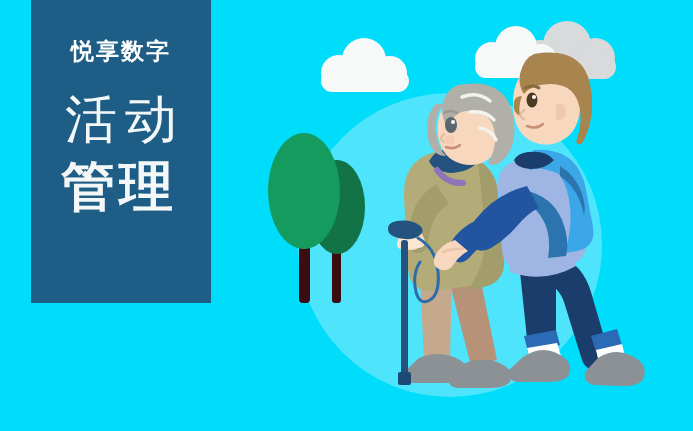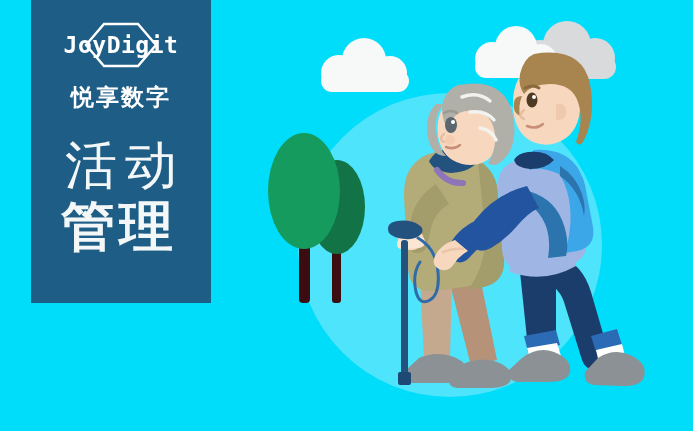--- a/index.html
+++ b/index.html
@@ -45,21 +45,21 @@
     margin-top:18px;
     line-height:1;
   }
   #headline{
     margin-top:30px;
     display:flex;flex-direction:column;align-items:flex-start;
     line-height:1;
   }
   .headline-line{color:#F4F7F8;white-space:nowrap;}
   #headline-line-1{font-size:52px;font-weight:400;letter-spacing:8px;text-indent:8px;}
-  #headline-line-2{font-size:54px;font-weight:bold;letter-spacing:4px;text-indent:4px;margin-top:8px;}
+  #headline-line-2{font-size:54px;font-weight:bold;letter-spacing:4px;text-indent:4px;margin-top:14px;}
 </style>
 </head>
 <body>
 
 <div id="banner">
 
   <svg class="layer" id="illustration" viewBox="0 0 693 431" width="693" height="431" xmlns="http://www.w3.org/2000/svg">
 
     <circle cx="450" cy="245" r="152" fill="#4EE4FC"></circle>
 
@@ -193,26 +193,20 @@
       <path d="M527 126 q9 4 16 -2" stroke="#C98F78" stroke-width="2.5" fill="none" stroke-linecap="round"></path>
 
       <path d="M556 104 q10 -2 10 8 q0 9 -10 8 z" fill="#EFC9AE"></path>
     </g>
   </svg>
 
   <div id="info-panel">
 
     <div id="brand-block">
 
-      <div id="logo-mark">
-        <svg id="logo-hex" width="74" height="46" viewBox="0 0 74 46" xmlns="http://www.w3.org/2000/svg">
-          <polygon points="20,2 54,2 72,23 54,44 20,44 2,23" fill="none" stroke="#FFFFFF" stroke-width="2.4"></polygon>
-        </svg>
-        <span id="logo-word">JoyDigit</span>
-      </div>
 
       <div id="brand-cn">悦享数字</div>
     </div>
 
     <div id="headline">
       <div class="headline-line" id="headline-line-1">活动</div>
       <div class="headline-line" id="headline-line-2">管理</div>
     </div>
 
   </div>

